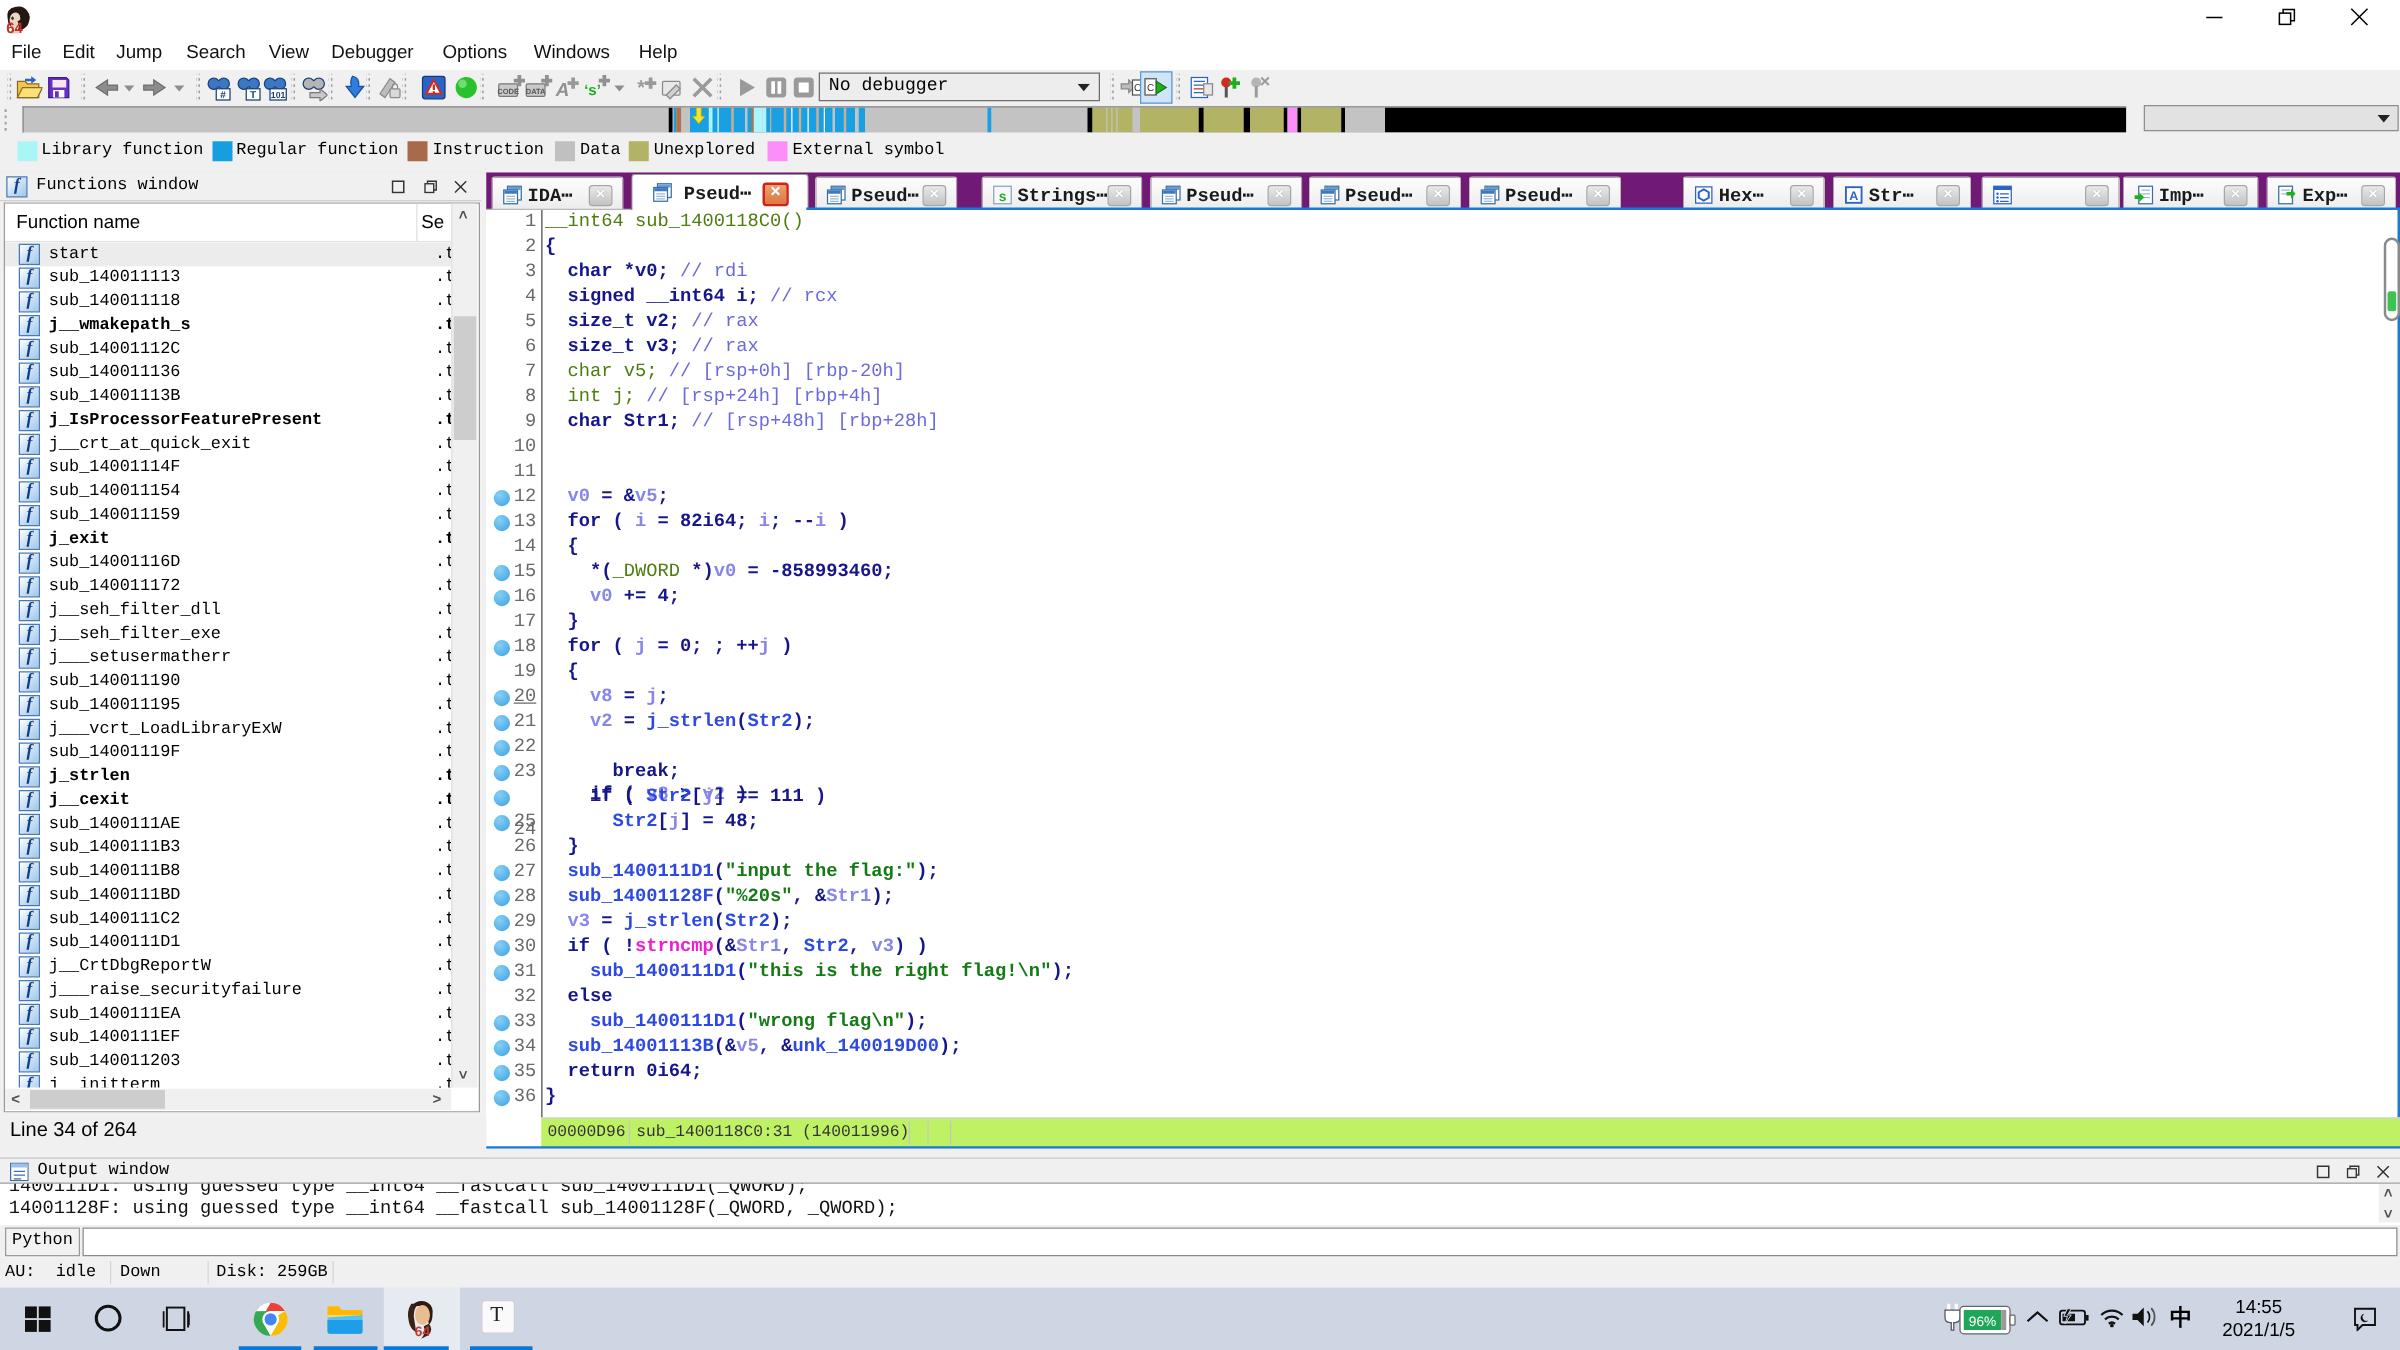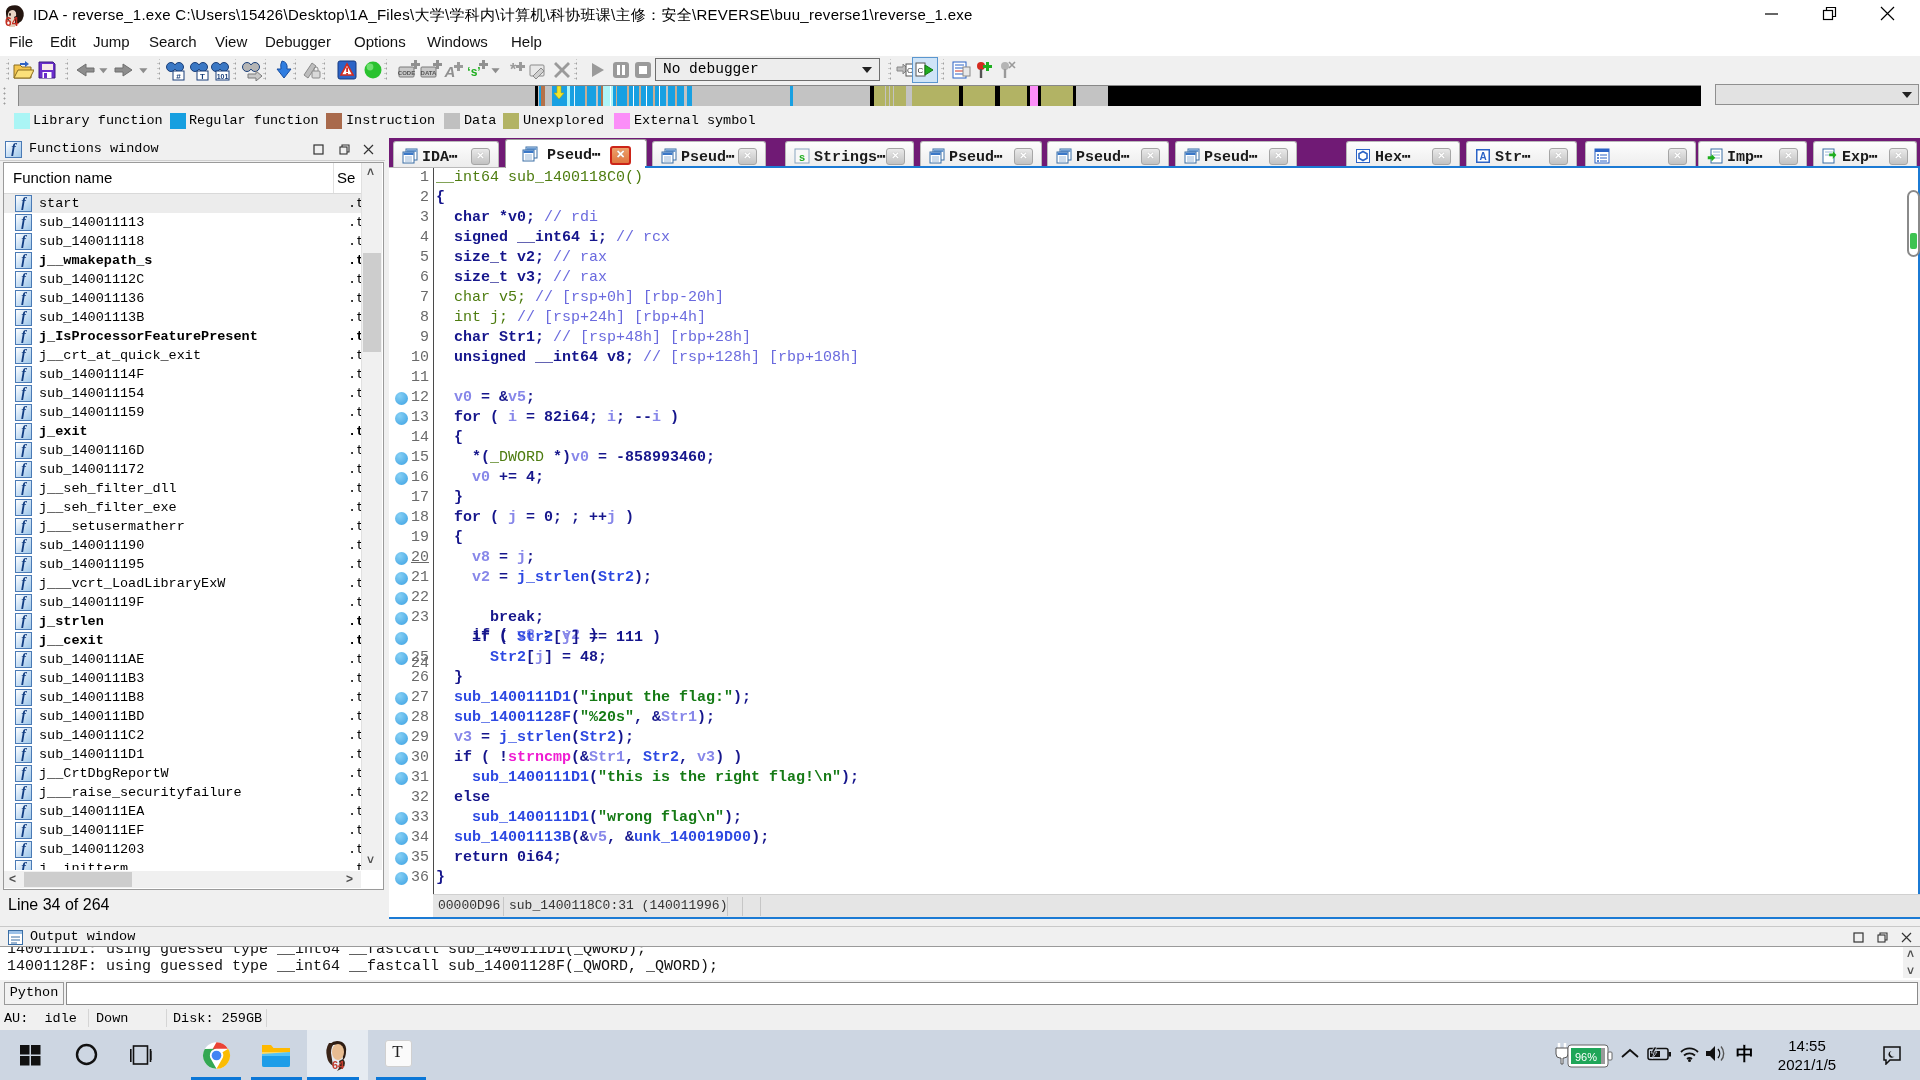--- a/index.html
+++ b/index.html
@@ -59,21 +59,21 @@
 .cline{position:absolute;left:47px;font-size:15px;line-height:20px;font-family:"Liberation Mono",monospace;font-weight:bold;white-space:pre;}
 .lnum{position:absolute;font-size:15px;line-height:20px;font-family:"Liberation Mono",monospace;color:#696969;text-align:right;width:40px;left:0px;font-weight:normal;}
 .bp{position:absolute;left:6px;width:13px;height:13px;border-radius:50%;background:radial-gradient(circle at 35% 30%,#86d0f5,#3ba0e2);}
 .k{color:#16168c;}
 .g{color:#2d49e2;}
 .l{color:#8787e9;}
 .c{color:#6a6ade;font-weight:normal;}
 .gr{color:#4d7c0f;font-weight:normal;}
 .s{color:#157a15;}
 .m{color:#ef1cd2;}
-#codestatus{left:433px;top:894px;width:1487px;height:23px;background:#e5e5e5;border-top:1px solid #d0d0d0;}
+#codestatus{left:433px;top:894px;width:1487px;height:23px;background:#bef264;border-top:1px solid #d0d0d0;}
 .cscell{position:absolute;top:3px;font-size:13px;font-family:"Liberation Mono",monospace;color:#333;white-space:pre;}
 .cssep{position:absolute;top:2px;width:1px;height:19px;background:#c6c6c6;}
 #minicap{left:1907px;top:190px;width:9px;height:63px;border:2px solid #8a8a8a;border-radius:7px;background:#fff;}
 #minicapg{left:1910px;top:233px;width:7px;height:16px;background:#3ec352;border-radius:2px;}
 
 #outtitle{left:0;top:926px;width:1920px;height:20px;background:#f0f0f0;border-top:1px solid #c9c9c9;}
 #outbody{left:0;top:946px;width:1920px;height:33px;background:#fff;border-top:1px solid #9a9a9a;border-bottom:1px solid #9a9a9a;overflow:hidden;}
 .outline{position:absolute;left:7px;font-size:15px;line-height:16px;font-family:"Liberation Mono",monospace;color:#111;white-space:pre;}
 #pyrow{left:0;top:980px;width:1920px;height:26px;background:#f0f0f0;}
 #pybtn{position:absolute;left:4px;top:2px;width:58px;height:21px;background:#f2f2f2;border:1px solid #9a9a9a;font-size:13.5px;font-family:"Liberation Mono",monospace;text-align:center;line-height:20px;}
@@ -88,21 +88,20 @@
 
 <div class="abs" id="titlebar">
  <svg class="abs" style="left:3px;top:4px" width="22" height="23" viewBox="0 0 22 23">
       <ellipse cx="8.5" cy="12" rx="5" ry="6.5" fill="#ead6c4"></ellipse>
       <path d="M3 10 Q2 3 9 1.5 Q16 0 19 5 Q22 9 20 14 Q19 18 15 19 L13 13 Q14 7 10 6 Q6 6 5 10 Q4 13 6 16 L5 17 Q3 14 3 10z" fill="#241610"></path>
       <path d="M13 12 q5 2 3 7 l-5 2 q2 -5 0 -8z" fill="#241610"></path>
       <ellipse cx="7" cy="10.5" rx="1" ry="1.4" fill="#3a2a22"></ellipse>
       <path d="M6 20 h6 v3 h-6z" fill="#e3cdb9"></path>
       <text x="2" y="22" font-size="12" font-weight="bold" fill="#c43022" font-family="Liberation Sans">64</text>
     </svg>
- <div class="abs" id="title-text">IDA - reverse_1.exe C:\Users\15426\Desktop\1A_Files\大学\学科内\计算机\科协班课\主修：安全\REVERSE\buu_reverse1\reverse_1.exe</div>
  <svg class="abs" style="left:1764px;top:6px" width="16" height="16">
       <line x1="1" y1="8" x2="14" y2="8" stroke="#000" stroke-width="1.2"></line>
     </svg>
  <svg class="abs" style="left:1822px;top:6px" width="16" height="16">
       <rect x="1.5" y="4.5" width="9" height="9" fill="none" stroke="#000" stroke-width="1.2"></rect>
       <path d="M4.5 4.5 v-3 h9 v9 h-3" fill="none" stroke="#000" stroke-width="1.2"></path>
     </svg>
  <svg class="abs" style="left:1880px;top:6px" width="16" height="16">
       <path d="M1 1 L14 14 M14 1 L1 14" stroke="#000" stroke-width="1.2"></path>
     </svg>
@@ -731,21 +730,20 @@
     <div class="cline" style="top: 80px;"><span class="k">  size_t v2; </span><span class="c">// rax</span></div>
     <div class="lnum" style="top: 100px;">6</div>
     <div class="cline" style="top: 100px;"><span class="k">  size_t v3; </span><span class="c">// rax</span></div>
     <div class="lnum" style="top: 120px;">7</div>
     <div class="cline" style="top: 120px;"><span class="gr">  char v5; </span><span class="c">// [rsp+0h] [rbp-20h]</span></div>
     <div class="lnum" style="top: 140px;">8</div>
     <div class="cline" style="top: 140px;"><span class="gr">  int j; </span><span class="c">// [rsp+24h] [rbp+4h]</span></div>
     <div class="lnum" style="top: 160px;">9</div>
     <div class="cline" style="top: 160px;"><span class="k">  char Str1; </span><span class="c">// [rsp+48h] [rbp+28h]</span></div>
     <div class="lnum" style="top: 180px;">10</div>
-    <div class="cline" style="top: 180px;"><span class="k">  unsigned __int64 v8; </span><span class="c">// [rsp+128h] [rbp+108h]</span></div>
     <div class="lnum" style="top: 200px;">11</div>
     <div class="cline" style="top: 200px;"></div>
     <div class="lnum" style="top: 220px;">12</div>
     <div class="bp" style="top: 224px;"></div>
     <div class="cline" style="top: 220px;">  <span class="l">v0</span><span class="k"> = &amp;</span><span class="l">v5</span><span class="k">;</span></div>
     <div class="lnum" style="top: 240px;">13</div>
     <div class="bp" style="top: 244px;"></div>
     <div class="cline" style="top: 240px;"><span class="k">  for ( </span><span class="l">i</span><span class="k"> = 82i64; </span><span class="l">i</span><span class="k">; --</span><span class="l">i</span><span class="k"> )</span></div>
     <div class="lnum" style="top: 260px;">14</div>
     <div class="cline" style="top: 260px;"><span class="k">  {</span></div>

